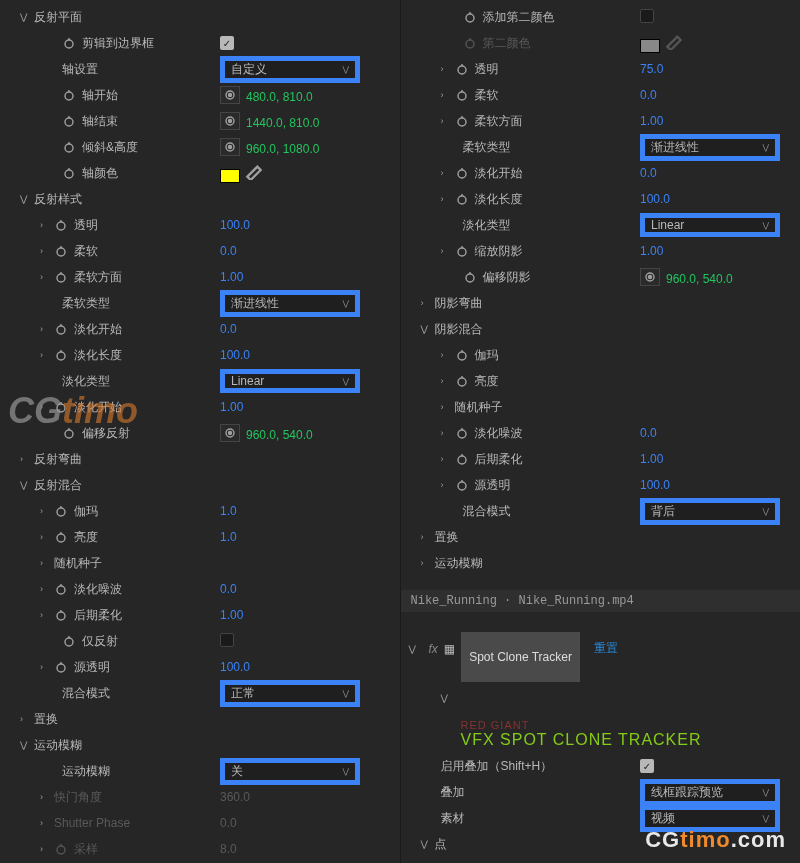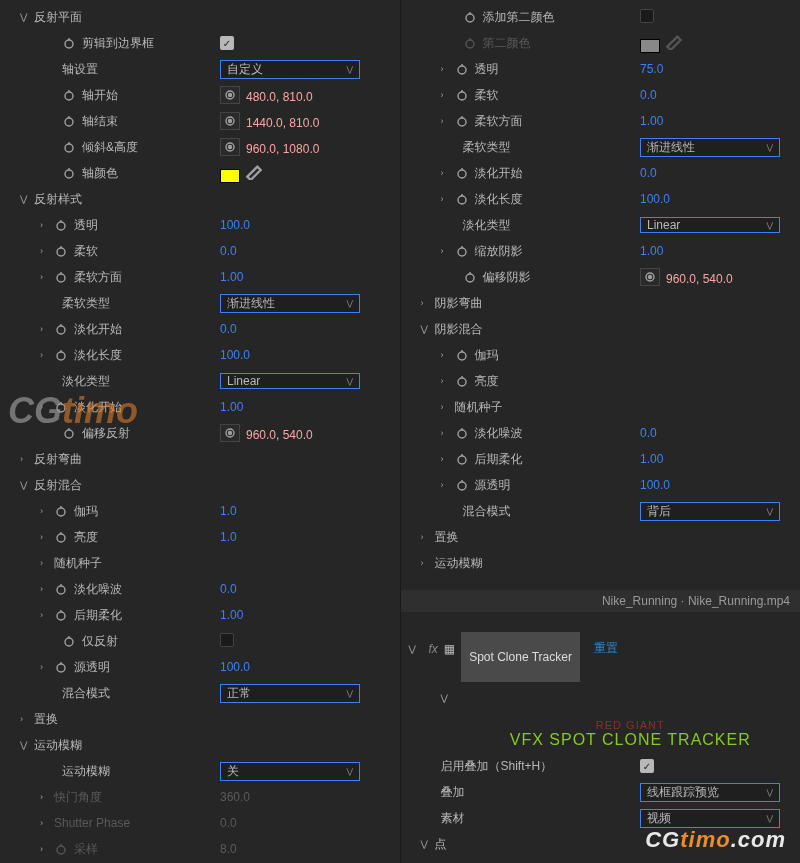--- a/index.html
+++ b/index.html
@@ -7,44 +7,44 @@
 .cols { display: flex; width: 100%; height: 100%; }
 .col { flex: 1; padding: 4px 0; }
 .col-r { border-left: 1px solid #1a1a1a; }
 .row { display: flex; align-items: center; height: 26px; padding: 0 6px; }
 .in0 { padding-left: 20px; } .in1 { padding-left: 40px; } .in2 { padding-left: 62px; }
 .chev { width: 10px; display: inline-block; color: #a0a0a0; font-size: 9px; margin-right: 4px; cursor: pointer; }
 .stop { width: 14px; height: 14px; display: inline-flex; align-items: center; justify-content: center; margin-right: 6px; cursor: pointer; }
 .stop svg { width: 12px; height: 12px; }
 .label { flex: 0 0 auto; min-width: 100px; }
 .val { color: #3b82f6; cursor: pointer; }
-.val-coord { color: #fca5a5; cursor: pointer; margin-top: 24px; }
+.val-coord { color: #22c55e; cursor: pointer; margin-top: 24px; }
 .disabled { color: #5a5a5a; }
 .ctrl-col { position: absolute; left: 220px; }
 .col-r .ctrl-col { left: 640px; }
-.select { background: #1f1f1f; border: 1px solid #3b82f6; padding: 0 6px; min-width: 140px; display: flex; justify-content: space-between; align-items: center; cursor: pointer; }
+.select { background: #1f1f1f; border: 5px solid #3b82f6; padding: 0 6px; min-width: 140px; display: flex; justify-content: space-between; align-items: center; cursor: pointer; }
 .select-arrow { font-size: 8px; color: #888; }
 .checkbox { width: 14px; height: 14px; background: #b8b8b8; display: inline-flex; align-items: center; justify-content: center; color: #222; font-size: 10px; cursor: pointer; border-radius: 2px; }
 .checkbox.off { background: #1a1a1a; border: 1px solid #444; }
 .swatch { width: 20px; height: 14px; border: 1px solid #000; display: inline-block; vertical-align: middle; }
 .swatch-yellow { background: #ffff00; }
 .swatch-gray { background: #888; }
 .picker { width: 20px; height: 14px; display: inline-flex; align-items: center; justify-content: center; margin-left: 4px; cursor: pointer; }
 .target { width: 20px; height: 18px; border: 1px solid #444; background: #2a2a2a; display: inline-flex; align-items: center; justify-content: center; margin-right: 6px; cursor: pointer; }
 .target svg { width: 12px; height: 12px; }
 .wm1 { position: absolute; left: 8px; top: 390px; opacity: 0.6; pointer-events: none; }
 .wm1-text { font-size: 36px; font-weight: bold; font-style: italic; }
 .wm1 .g { color: #a8a8a8; } .wm1 .o { color: #d97a2e; }
-.wm2 { position: absolute; right: 14px; bottom: 10px; font-size: 22px; font-weight: bold; font-style: italic; letter-spacing: 1px; }
+.wm2 { position: absolute; right: 14px; bottom: 10px; font-size: 22px; font-weight: bold; letter-spacing: 1px; }
 .wm2 .g { color: #e8e8e8; } .wm2 .o { color: #f08a2e; }
-.footer-bar { background: #2f2f2f; padding: 4px 10px; font-family: Liberation Sans, sans-serif; color: #9a9a9a; text-align: right; }
+.footer-bar { background: #2f2f2f; padding: 4px 10px; font-family: Liberation Mono, monospace; color: #9a9a9a; }
 .fx-bar { display: flex; align-items: center; padding: 3px 8px; gap: 6px; }
 .fx-name { background: #4a4a4a; padding: 18px 8px; color: #ddd; margin-top: 17px; }
 .reset { color: #2988d6; cursor: pointer; margin-left: 8px; }
-.brand { padding: 8px 0 4px 60px; text-align: center; }
+.brand { padding: 8px 0 4px 60px; }
 .brand-red { color: #8a3030; font-size: 11px; letter-spacing: 1px; }
 .brand-title { color: #84cc16; font-size: 16px; letter-spacing: 1px; font-weight: 500; }
 svg { stroke: #a0a0a0; fill: none; stroke-width: 1.4; }
 </style>
 </head>
 <body>
 
 <div class="cols">
 
 <div class="col">

